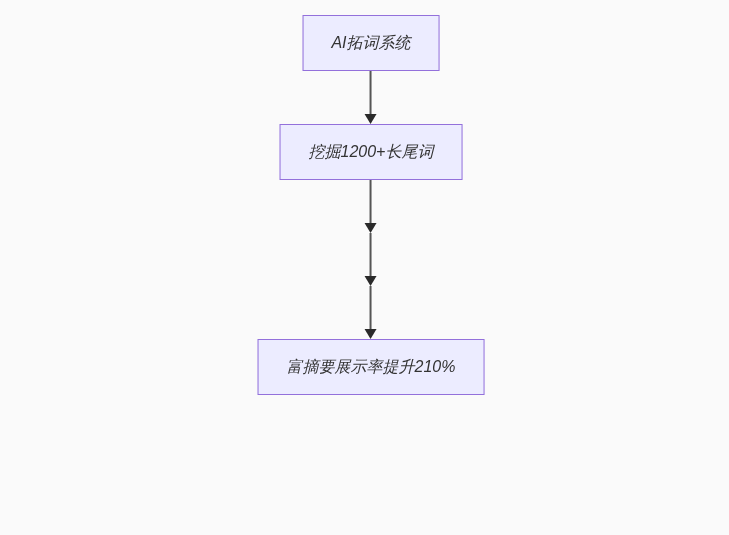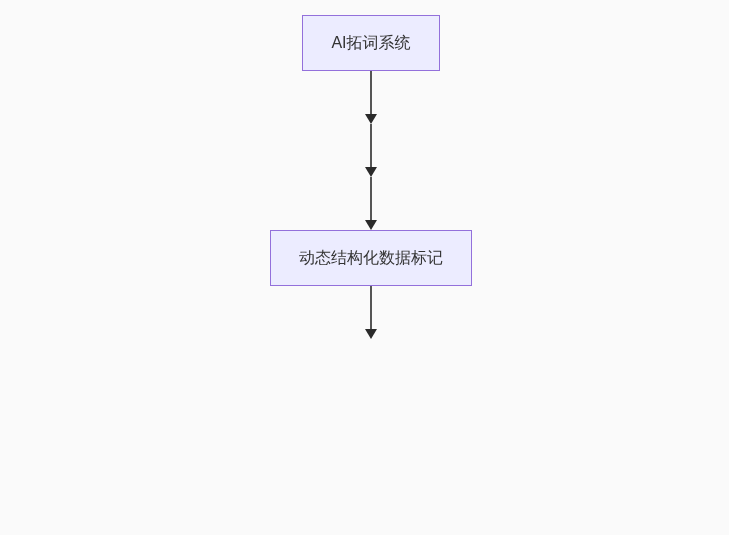--- a/index.html
+++ b/index.html
@@ -29,20 +29,21 @@
     height: 56px;
     padding: 0 28px;
     background: #ECECFF;
     border: 1.5px solid #9370DB;
     display: flex;
     align-items: center;
     justify-content: center;
     font-size: 16px;
     color: #333333;
     white-space: nowrap;
+    font-style: italic;
   }
   .arrow {
     height: 53px;
     display: flex;
     flex-direction: column;
     align-items: center;
   }
   .arrow .line {
     flex: 1 1 auto;
     width: 2px;
@@ -63,35 +64,38 @@
 
   <div class="node">
     <span>AI拓词系统</span>
   </div>
 
   <div class="arrow">
     <div class="line"></div>
     <div class="head"></div>
   </div>
 
+  <div class="node">
+    <span>挖掘1200+长尾词</span>
+  </div>
+
+  <div class="arrow">
+    <div class="line"></div>
+    <div class="head"></div>
+  </div>
+
 
   <div class="arrow">
     <div class="line"></div>
     <div class="head"></div>
   </div>
 
 
   <div class="arrow">
     <div class="line"></div>
     <div class="head"></div>
   </div>
 
   <div class="node">
-    <span>动态结构化数据标记</span>
+    <span>富摘要展示率提升210%</span>
   </div>
-
-  <div class="arrow">
-    <div class="line"></div>
-    <div class="head"></div>
-  </div>
-
 
 </div>
 
 </body></html>

